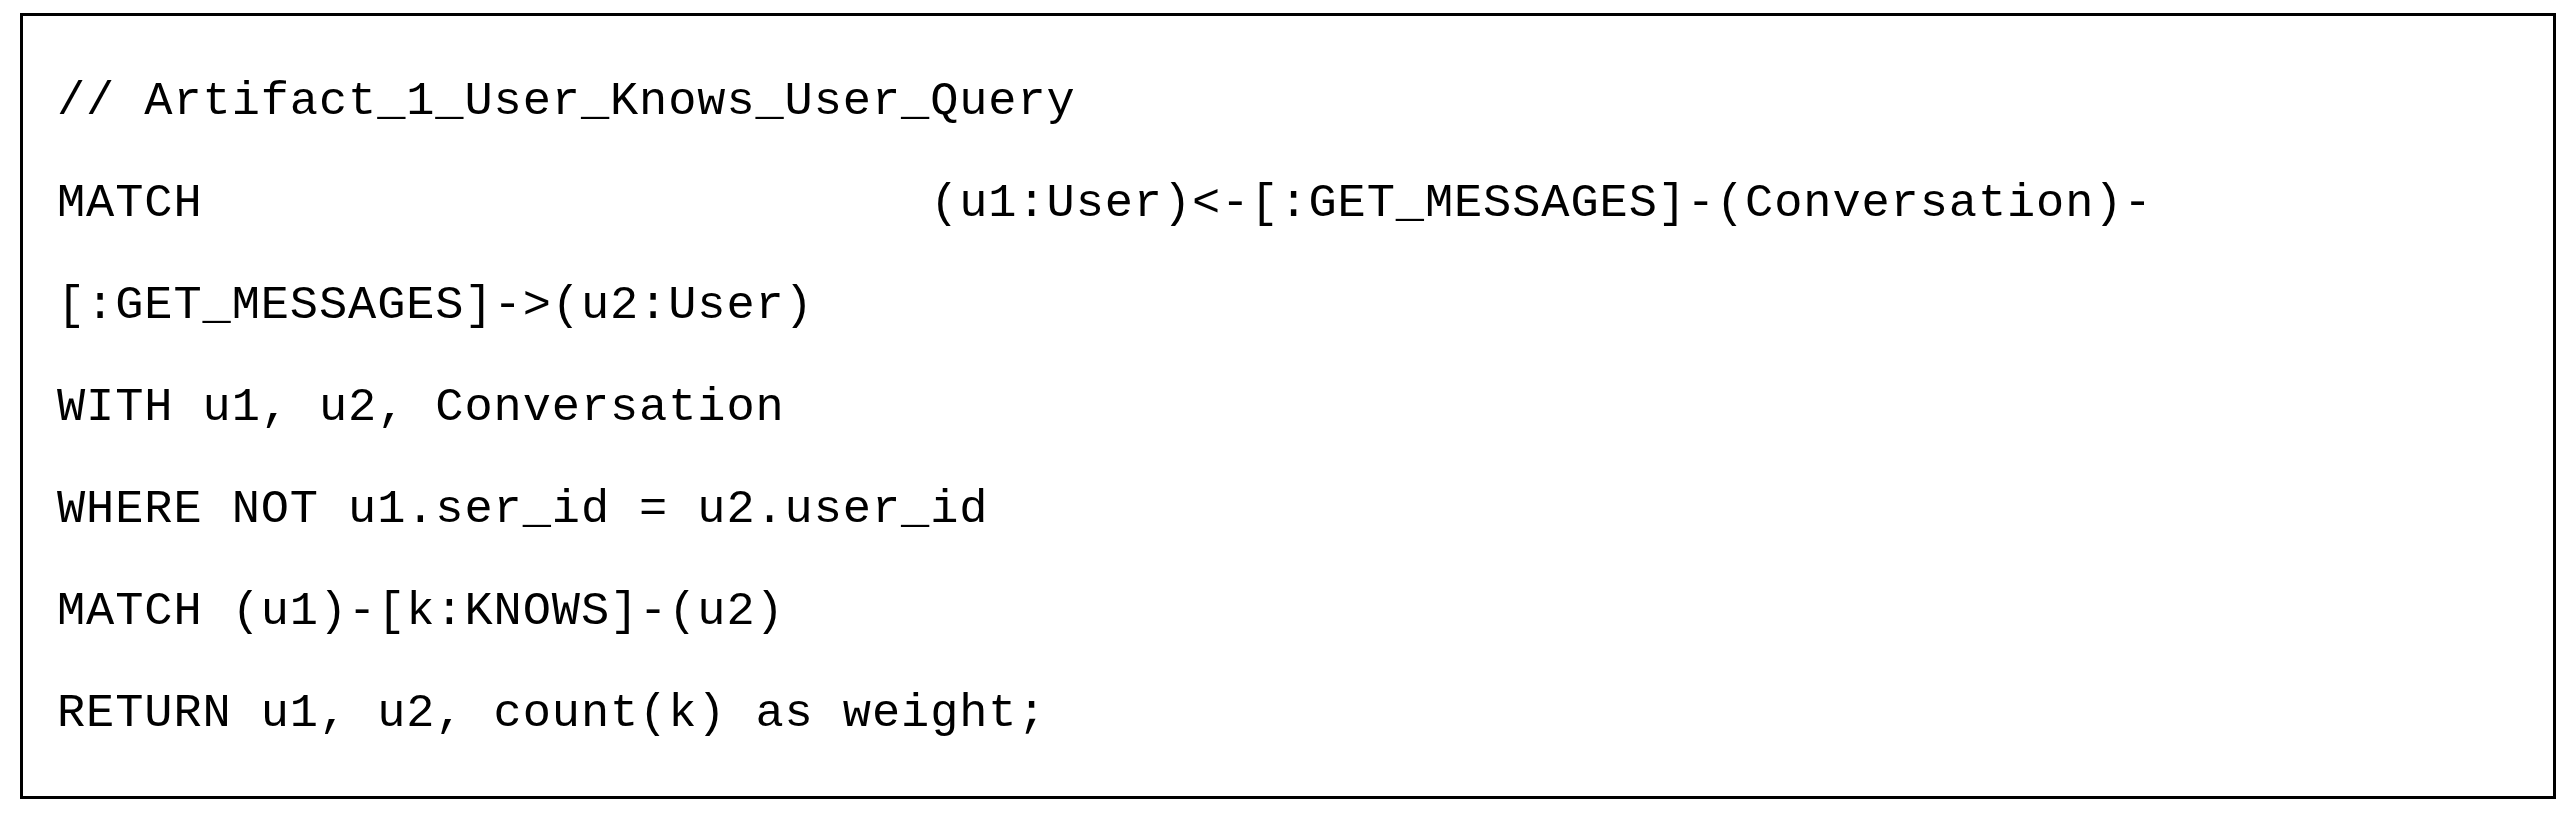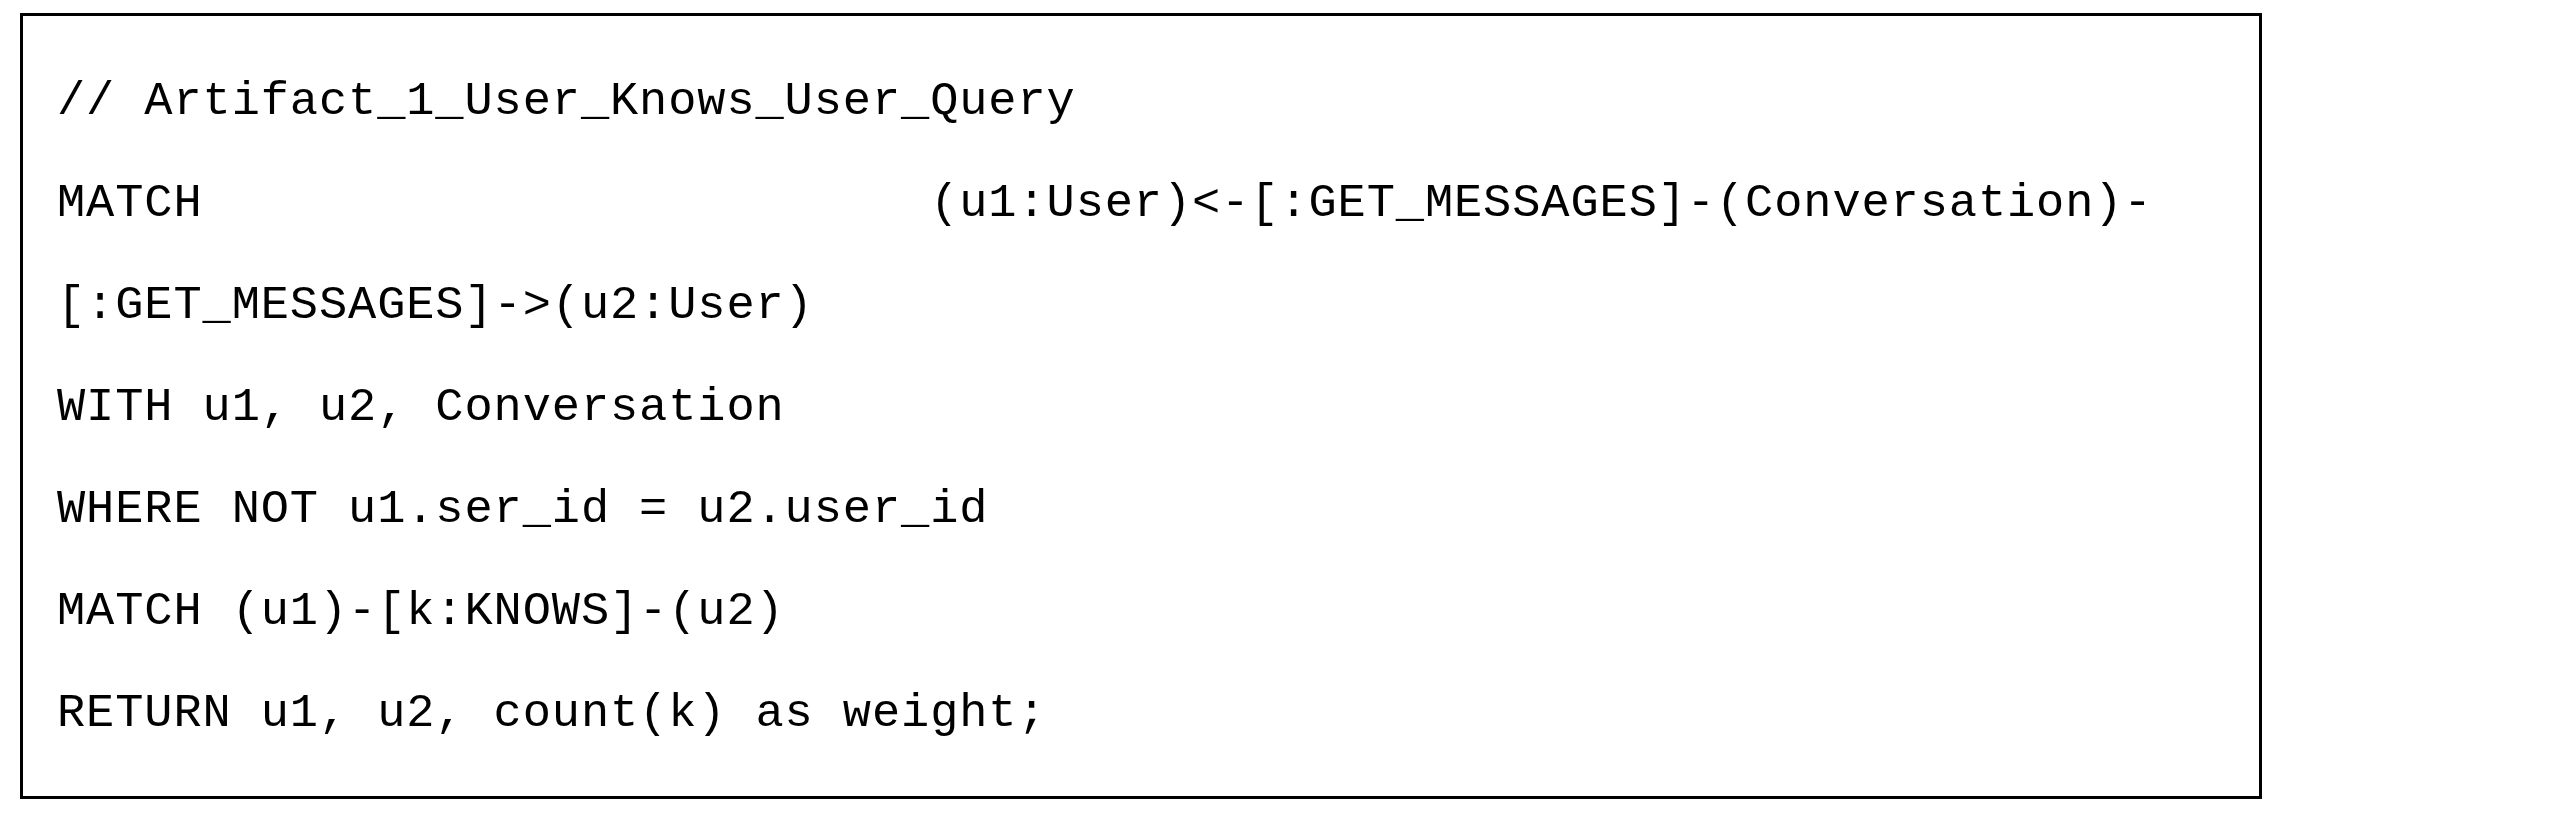--- a/index.html
+++ b/index.html
@@ -11,21 +11,21 @@
     width: 2576px;
     height: 818px;
     font-family: "Liberation Mono", "DejaVu Sans Mono", monospace;
     overflow: hidden;
   }
 
   .code-figure {
     position: absolute;
     left: 20px;
     top: 12.5px;
-    width: 2242px;
+    width: 2536px;
     height: 786px;
     box-sizing: border-box;
     border: 3.9px solid #000000;
     background: #ffffff;
   }
 
   .code-block {
     position: absolute;
     left: 0;
     top: 0;

